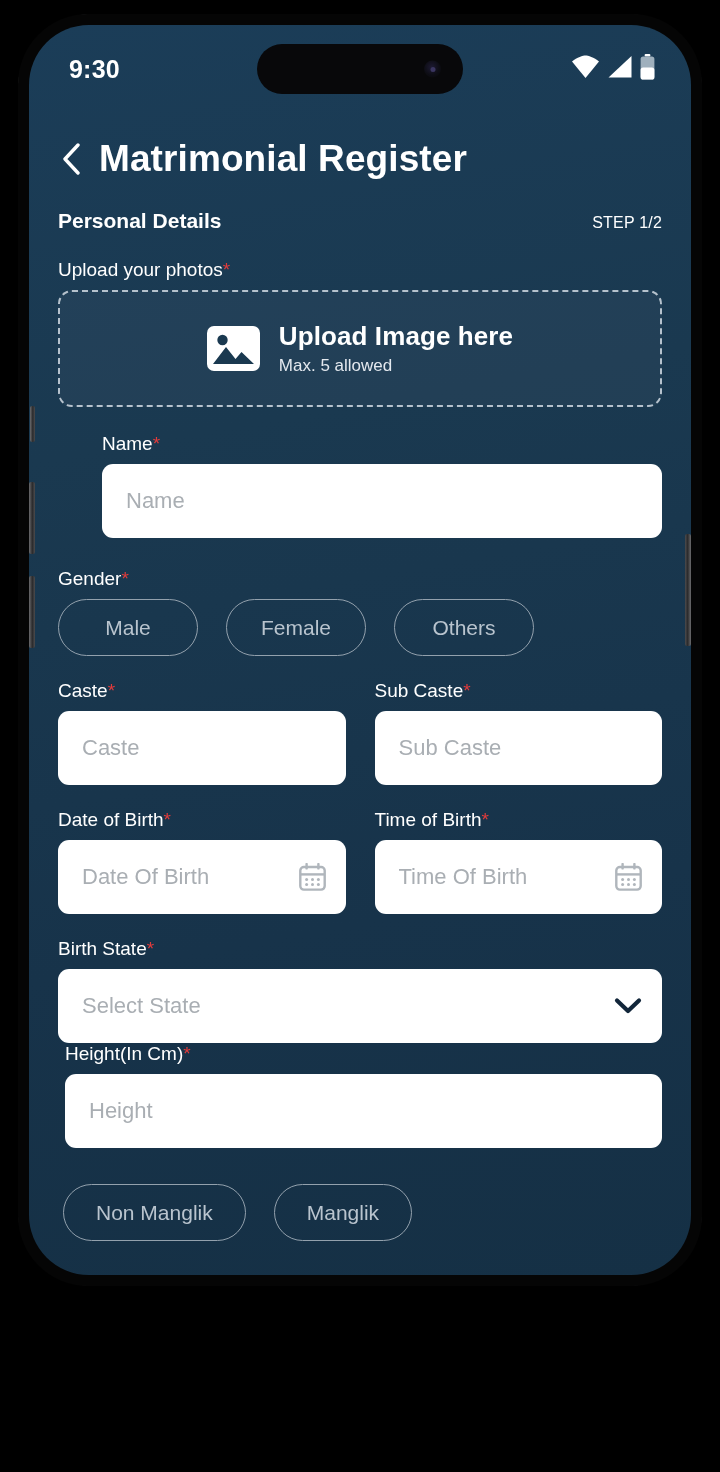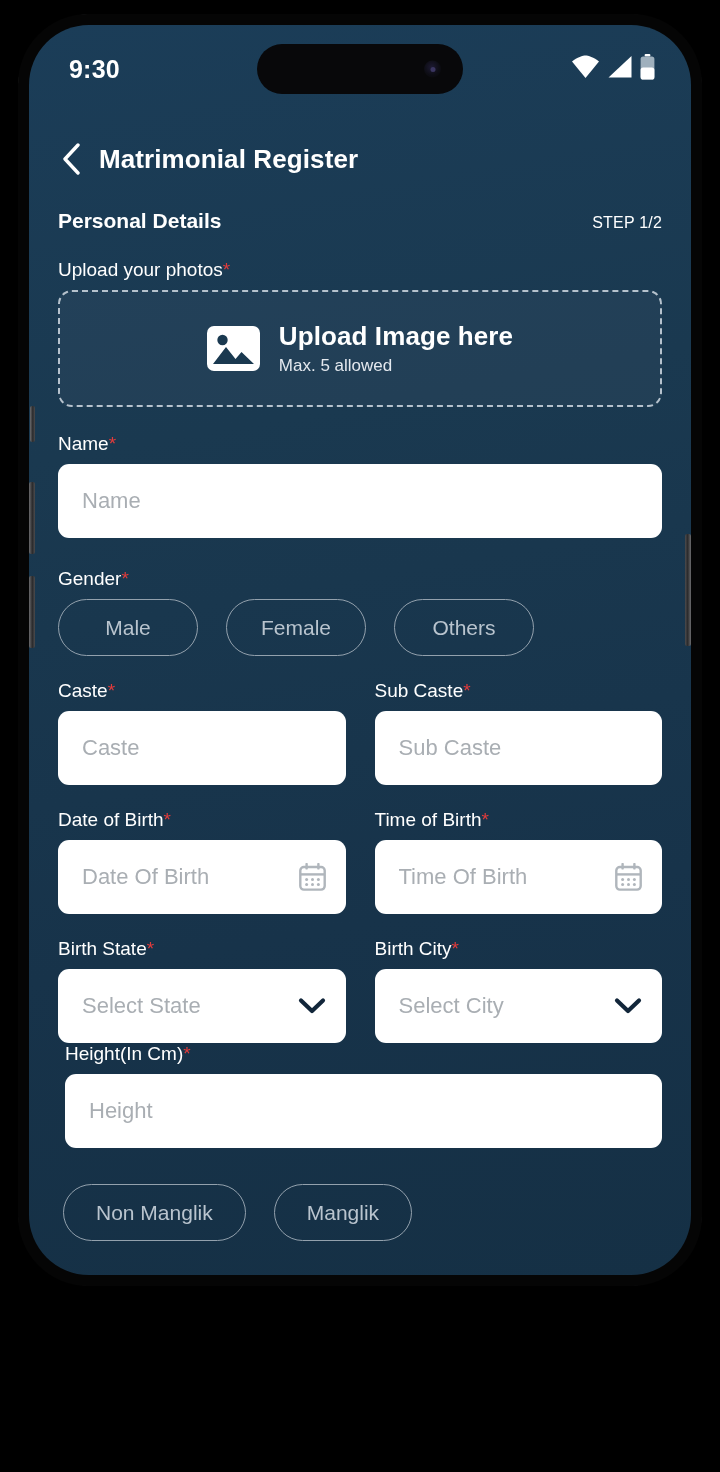--- a/index.html
+++ b/index.html
@@ -128,21 +128,21 @@
   .back-chevron {
     width: 26px;
     height: 30px;
     flex: none;
     display: flex;
     align-items: center;
     justify-content: center;
     cursor: pointer;
   }
   .app-title {
-    font-size: 26px;
+    font-size: 37px;
     font-weight: 700;
     letter-spacing: 0.1px;
     white-space: nowrap;
   }
 
   .section-row {
     display: flex;
     align-items: baseline;
     justify-content: space-between;
     margin-top: 18px;
@@ -184,21 +184,21 @@
   .upload-icon {
     width: 53px;
     height: 53px;
     flex: none;
   }
   .upload-texts { display: flex; flex-direction: column; gap: 4px; }
   .upload-title { font-size: 26px; font-weight: 700; color: #fff; letter-spacing: 0.1px; }
   .upload-sub { font-size: 17px; font-weight: 400; color: #e3e8ee; }
 
   
-  .field-group { margin-top: 26px; }
+  .field-group { margin-top: 26px; margin-left: 44px; }
   .text-input {
     width: 100%;
     height: 74px;
     background: #fff;
     border: none;
     border-radius: 11px;
     font-family: "Liberation Sans", sans-serif;
     font-size: 22px;
     color: #333;
     padding: 0 24px;
@@ -409,33 +409,20 @@
             </div>
             <div class="input-wrap">
               <input class="text-input" type="text" readonly="" placeholder="Select State" style="">
               <span class="field-adorn">
                 <svg width="28" height="18" viewBox="0 0 28 18">
                   <path d="M3 3.5 L14 14 L25 3.5" stroke="#12263a" stroke-width="4.2" fill="none" stroke-linecap="round" stroke-linejoin="round"></path>
                 </svg>
               </span>
             </div>
           </div>
-          <div class="col">
-            <div class="f-label">
-              <span>Birth City</span><span class="req">*</span>
-            </div>
-            <div class="input-wrap">
-              <input class="text-input" type="text" readonly="" placeholder="Select City" style="">
-              <span class="field-adorn">
-                <svg width="28" height="18" viewBox="0 0 28 18">
-                  <path d="M3 3.5 L14 14 L25 3.5" stroke="#12263a" stroke-width="4.2" fill="none" stroke-linecap="round" stroke-linejoin="round"></path>
-                </svg>
-              </span>
-            </div>
-          </div>
         </div>
 
         <div class="height-group">
           <div class="f-label">
             <span>Height(In Cm)</span><span class="req">*</span>
           </div>
           <input class="text-input" type="text" placeholder="Height" style="">
         </div>
 
         <div class="manglik-row pill-row">

